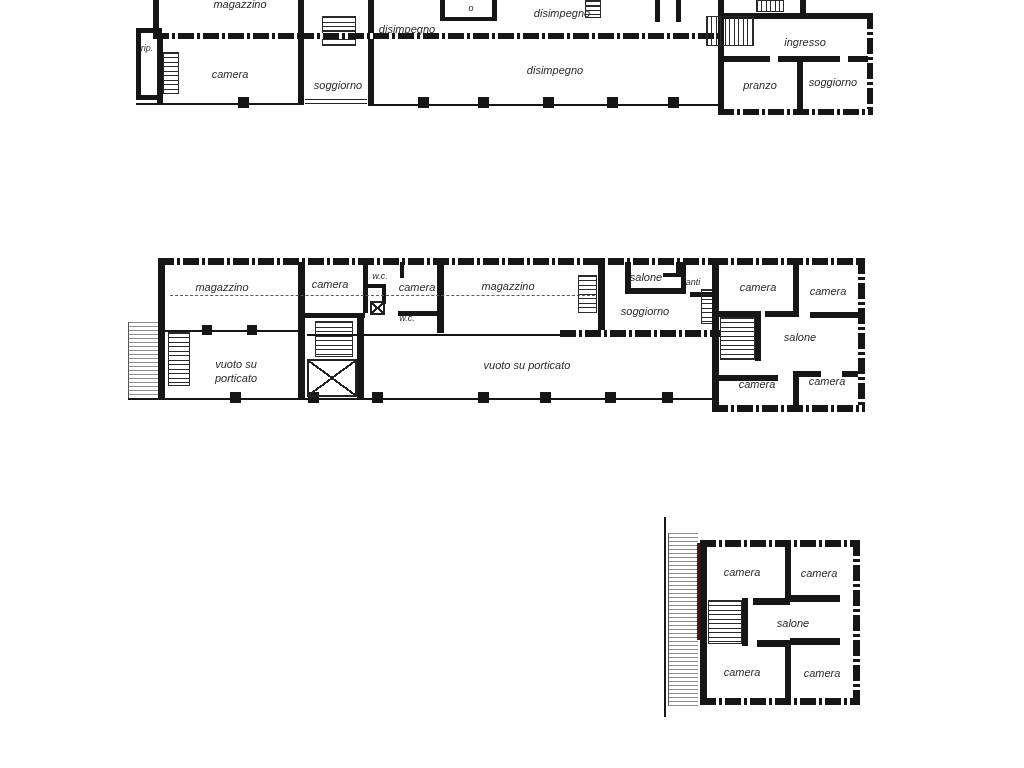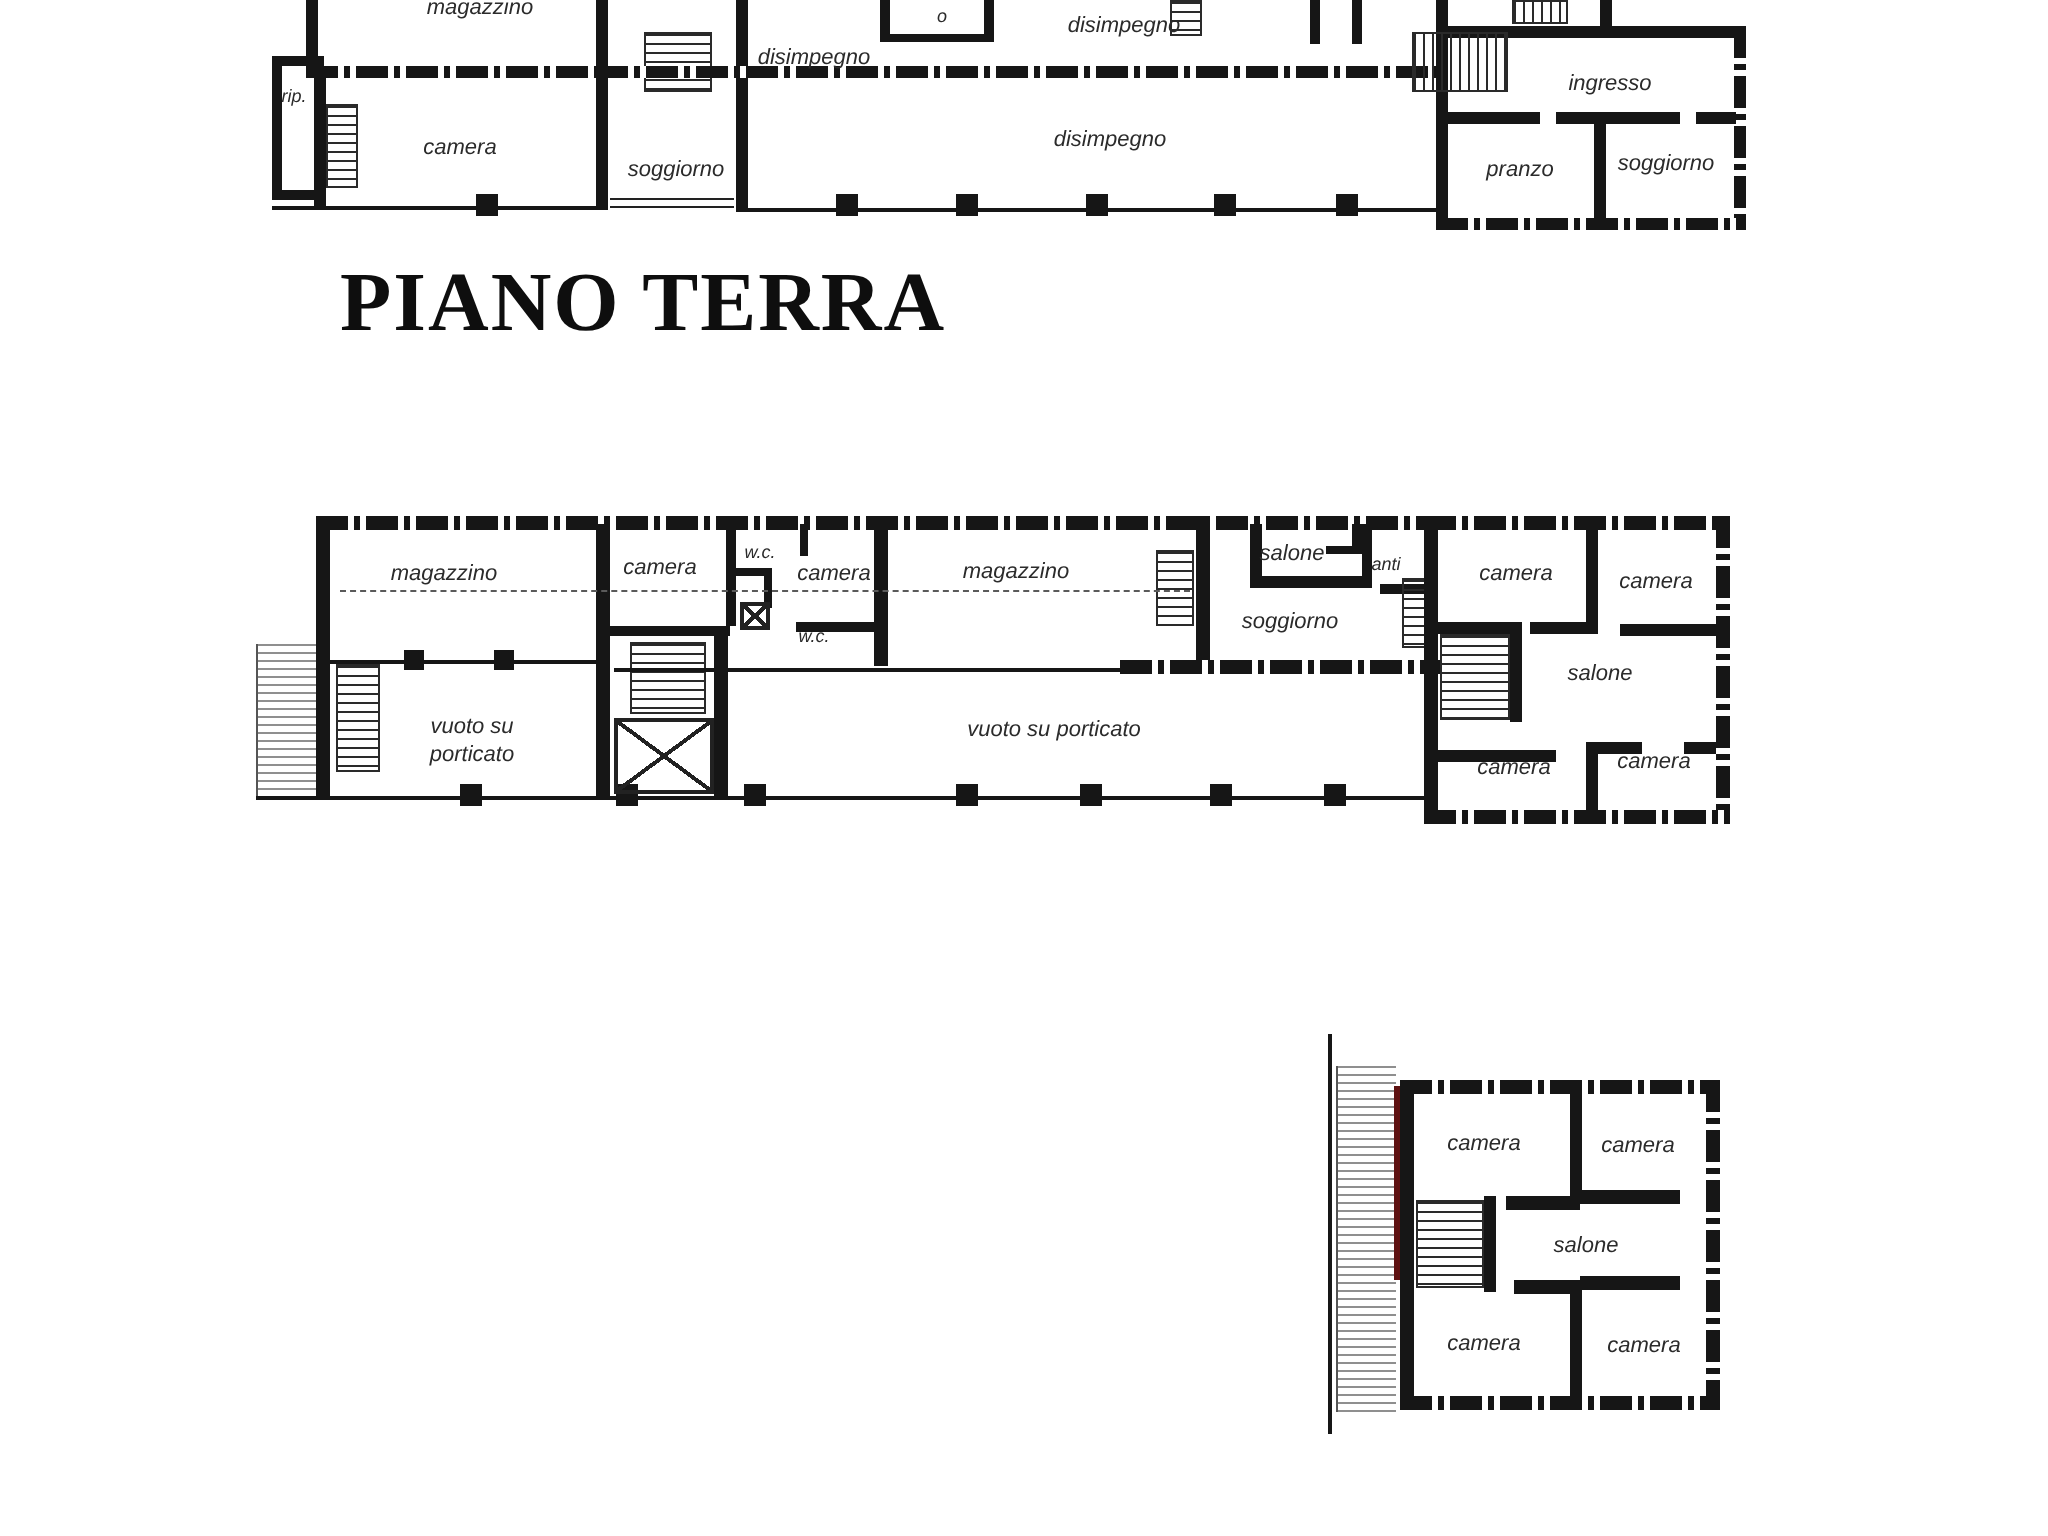--- a/index.html
+++ b/index.html
@@ -85,21 +85,20 @@
     <span class="lbl sm" style="left:147px;top:48px">rip.</span>
     <span class="lbl" style="left:230px;top:74px">camera</span>
     <span class="lbl" style="left:338px;top:85px">soggiorno</span>
     <span class="lbl" style="left:407px;top:29px">disimpegno</span>
     <span class="lbl sm" style="left:471px;top:8px">o</span>
     <span class="lbl" style="left:562px;top:13px">disimpegno</span>
     <span class="lbl" style="left:555px;top:70px">disimpegno</span>
     <span class="lbl" style="left:805px;top:42px">ingresso</span>
     <span class="lbl" style="left:760px;top:85px">pranzo</span>
     <span class="lbl" style="left:833px;top:82px">soggiorno</span>
-    <h2 class="title" style="left:170px;top:128px;margin:0">PIANO TERRA</h2>
   </section>
 
   <section class="plan">
     <div class="ww-h" style="left:158px;top:258px;width:562px;height:7px"></div>
     <div class="w" style="left:158px;top:258px;width:7px;height:142px"></div>
     <div class="hatch" style="left:128px;top:322px;width:30px;height:78px"></div>
     <div class="stv" style="left:168px;top:332px;width:22px;height:54px"></div>
     <div class="w" style="left:298px;top:262px;width:7px;height:136px"></div>
     <div class="tl" style="left:165px;top:330px;width:133px;height:2px"></div>
     <div class="pil" style="left:202px;top:325px;width:10px;height:10px"></div>

